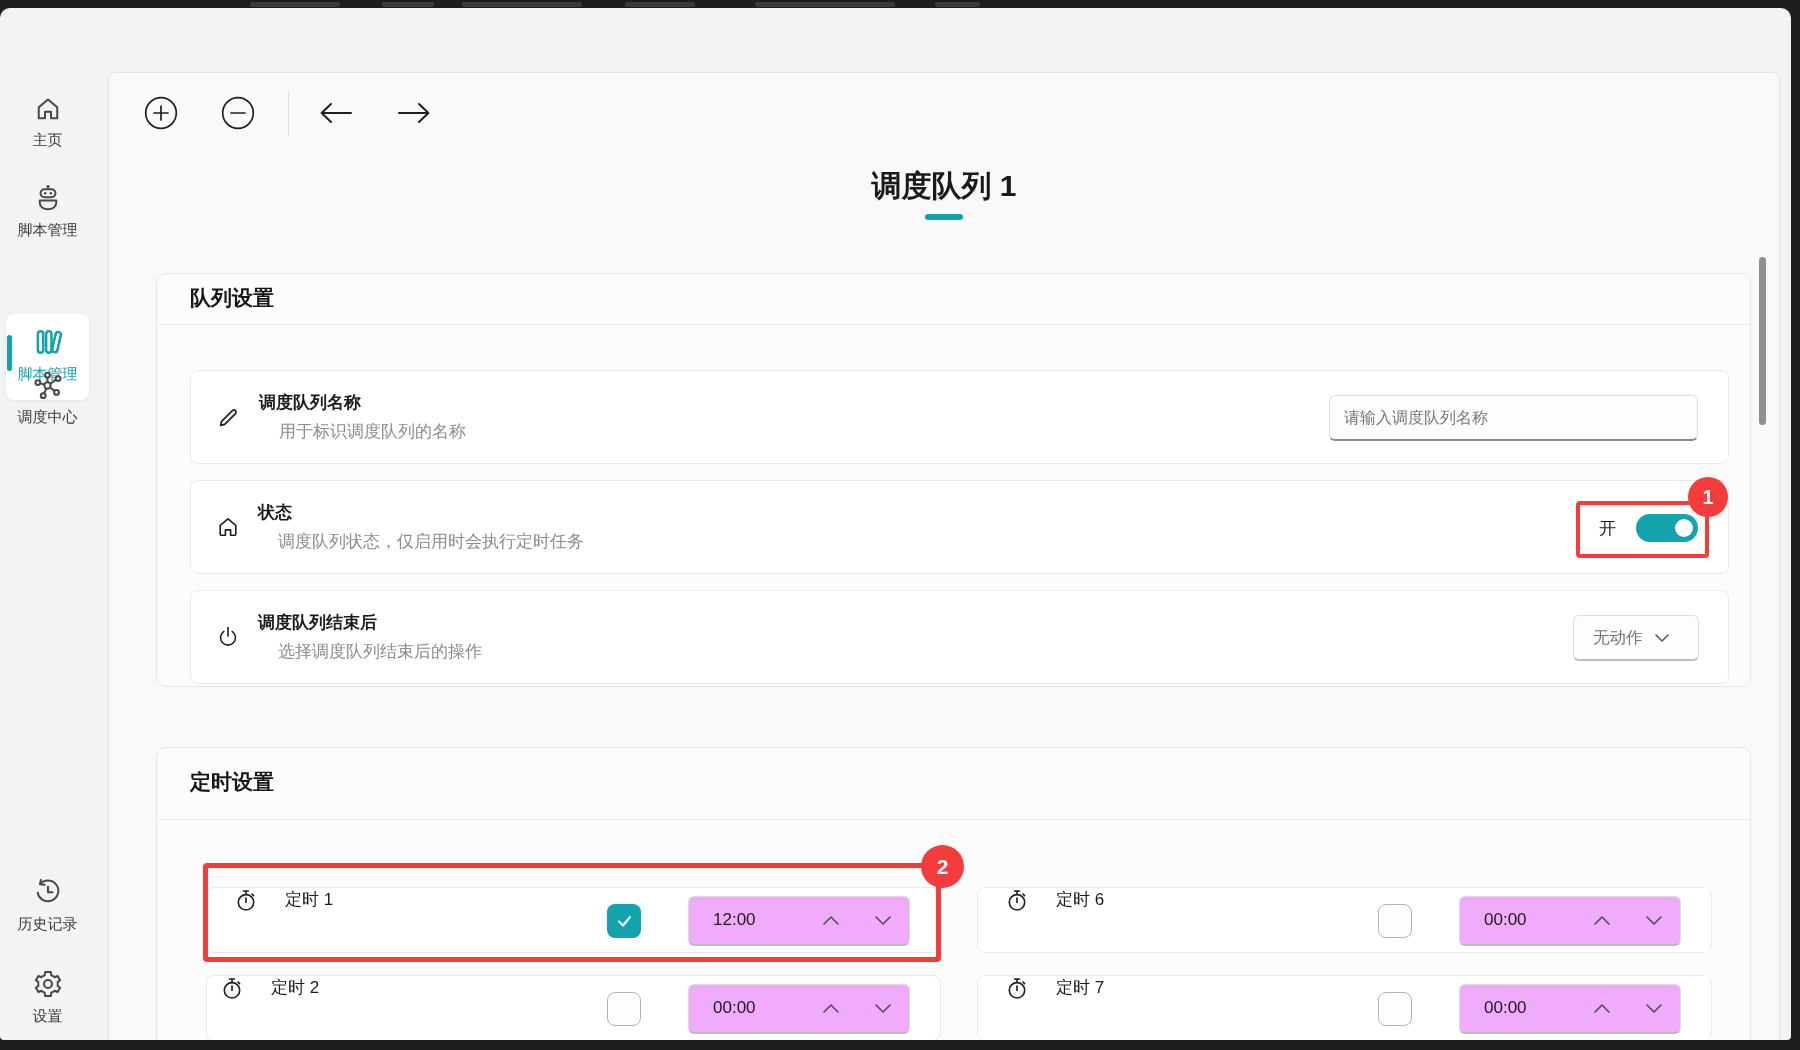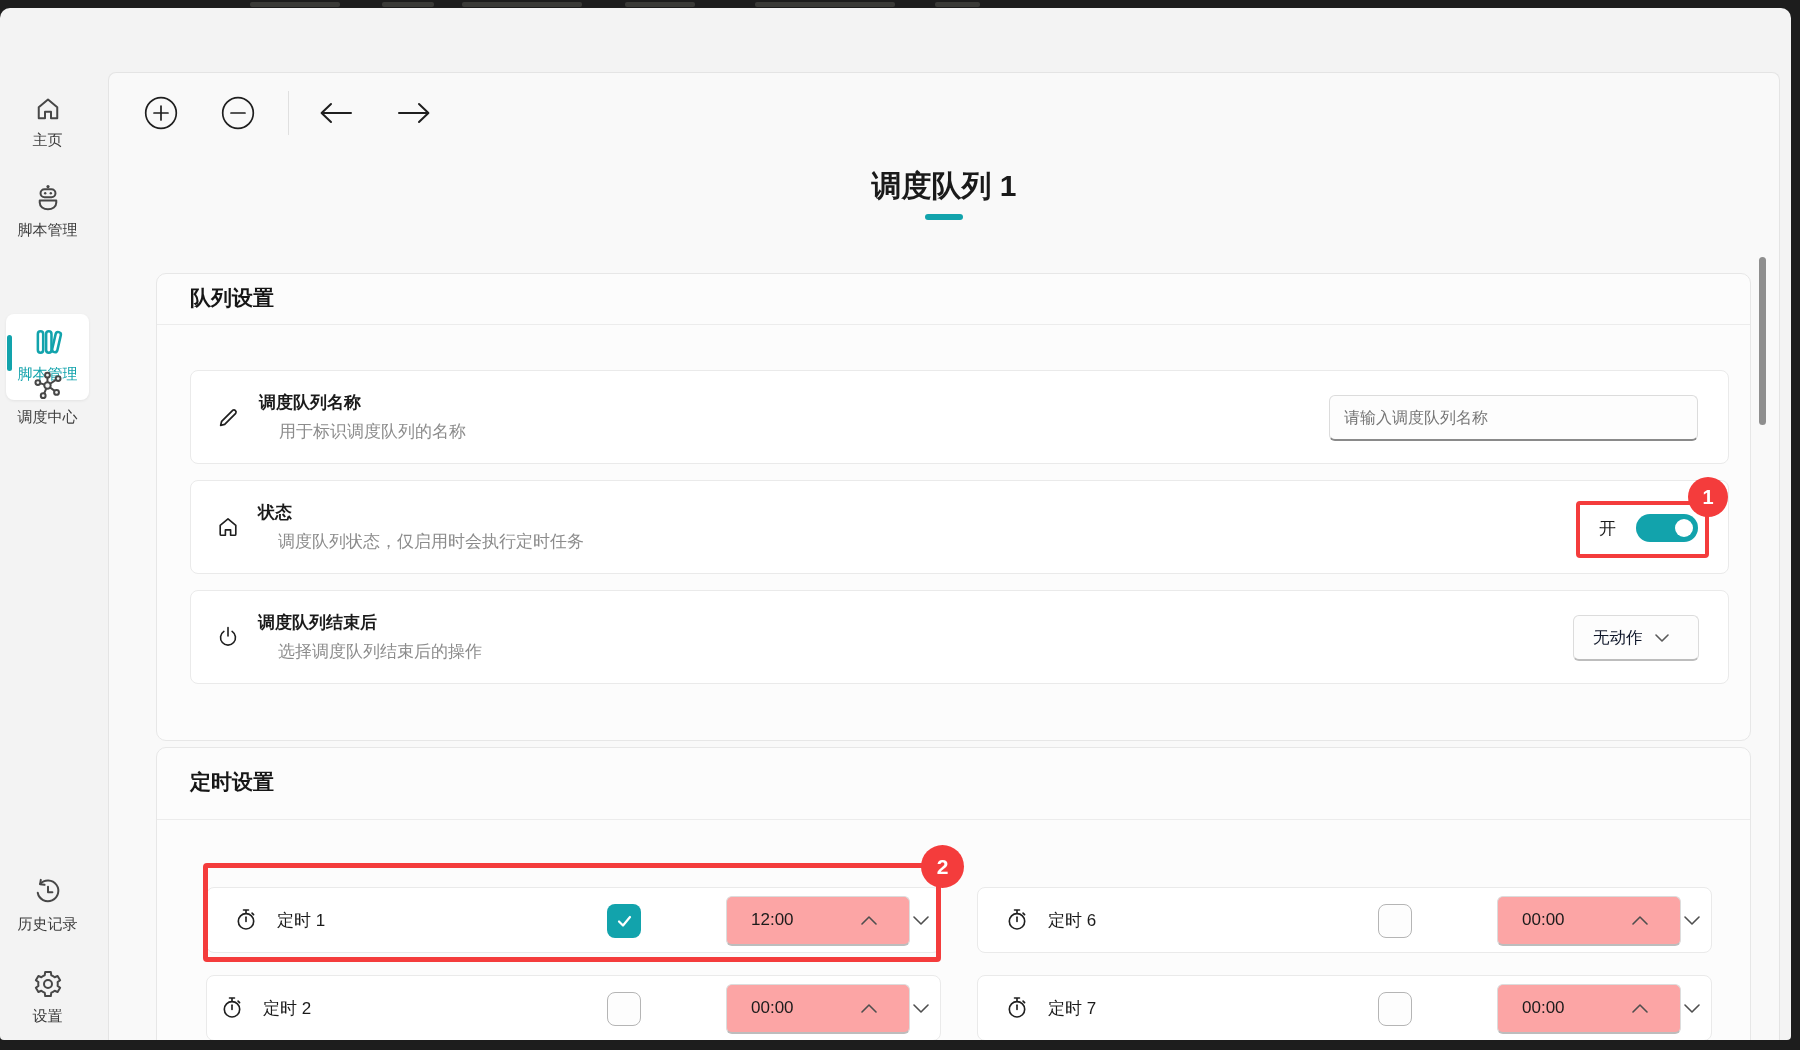--- a/index.html
+++ b/index.html
@@ -67,32 +67,32 @@
   .text-input::placeholder { color:#767676; }
 
   .toggle-group { position:absolute; right:30px; top:0; height:94px; display:flex; align-items:center; gap:20px; }
   .toggle-label { font-size:17px; color:#1b1b1b; }
   .toggle { width:62px; height:28px; border-radius:14px; position:relative; }
   .toggle .knob { position:absolute; right:5px; top:5px; width:18px; height:18px; border-radius:50%; background:#ffffff; }
 
   .combo { position:absolute; right:29px; top:24px; width:126px; height:46px; background:#fdfdfd;
            border:1px solid #dcdcdc; border-bottom:2px solid #bdbdbd; border-radius:6px;
            display:flex; align-items:center; padding-left:19px; gap:12px; }
-  .combo-value { font-size:16.5px; color:#0f172a; }
+  .combo-value { font-size:16.5px; color:#737373; }
 
   
   .timer-row { position:absolute; width:735px; height:66px; background:#ffffff;
-               border:1px solid #eaeaea; border-radius:8px; display:flex; align-items:center;
-               padding-left:26px; }
+               border:1px solid #eaeaea; border-radius:8px; display:flex; 
+               padding-left:26px;gap:8px; }
   .timer-label { font-size:17px; color:#1b1b1b; margin-left:18px; }
   .checkbox { position:absolute; left:400px; top:16px; width:34px; height:34px; border-radius:8px;
               display:flex; align-items:center; justify-content:center; }
   .checkbox.unchecked { background:#fdfdfd; border:1px solid #b5b5b5; }
   .checkbox.checked { border:none; }
-  .spinner { position:absolute; right:30px; top:8px; width:184px; height:50px; background:#fca5a5;
+  .spinner { position:absolute; right:30px; top:8px; width:222px; height:50px; background:#f0abfc;
              border:1px solid #dcdcdc; border-bottom:2px solid #bdbdbd; border-radius:6px; }
   .spin-time { position:absolute; left:24px; top:13px; font-size:17px; color:#1b1b1b; }
   .spin-up { position:absolute; left:125px; top:0; width:34px; height:100%;
              display:flex; align-items:center; justify-content:center; }
   .spin-down { position:absolute; left:177px; top:0; width:34px; height:100%;
                display:flex; align-items:center; justify-content:center; }
 
   
   .scroll-thumb { position:absolute; left:1650px; top:184px; width:7px; height:168px;
                   background:#8f8f8f; border-radius:4px; }
@@ -203,21 +203,21 @@
       </div>
       <div class="tb-btn" style="left:283px; top:18px;">
         <svg width="38" height="26" viewBox="0 0 38 26" fill="none" stroke="#1f1f1f" stroke-width="2" stroke-linecap="round" stroke-linejoin="round">
           <path d="M4 13 H33 M24 4 L33.4 13 L24 22"></path>
         </svg>
       </div>
 
       <div class="page-title">调度队列 1</div>
       <div class="page-underline" style="background:var(--accent);"></div>
 
-      <div class="card" style="top:200px; height:468px;">
+      <div class="card" style="top:200px; height:414px;">
         <div class="card-header" style="top:10px;">队列设置</div>
         <div class="card-sep" style="top:50px;"></div>
 
         <div class="setting-row" style="top:96px;padding-left:24px;">
           <svg width="27" height="27" viewBox="0 0 24 24" fill="none" stroke="#1f1f1f" stroke-width="1.5" stroke-linejoin="round">
             <path d="M5 19 L5.9 15.4 L15.7 5.6 A1.95 1.95 0 0 1 18.4 8.3 L8.6 18.1 L5 19 Z"></path>
           </svg>
           <div class="row-texts">
             <div class="row-title">调度队列名称</div>
             <div class="row-sub">用于标识调度队列的名称</div>

